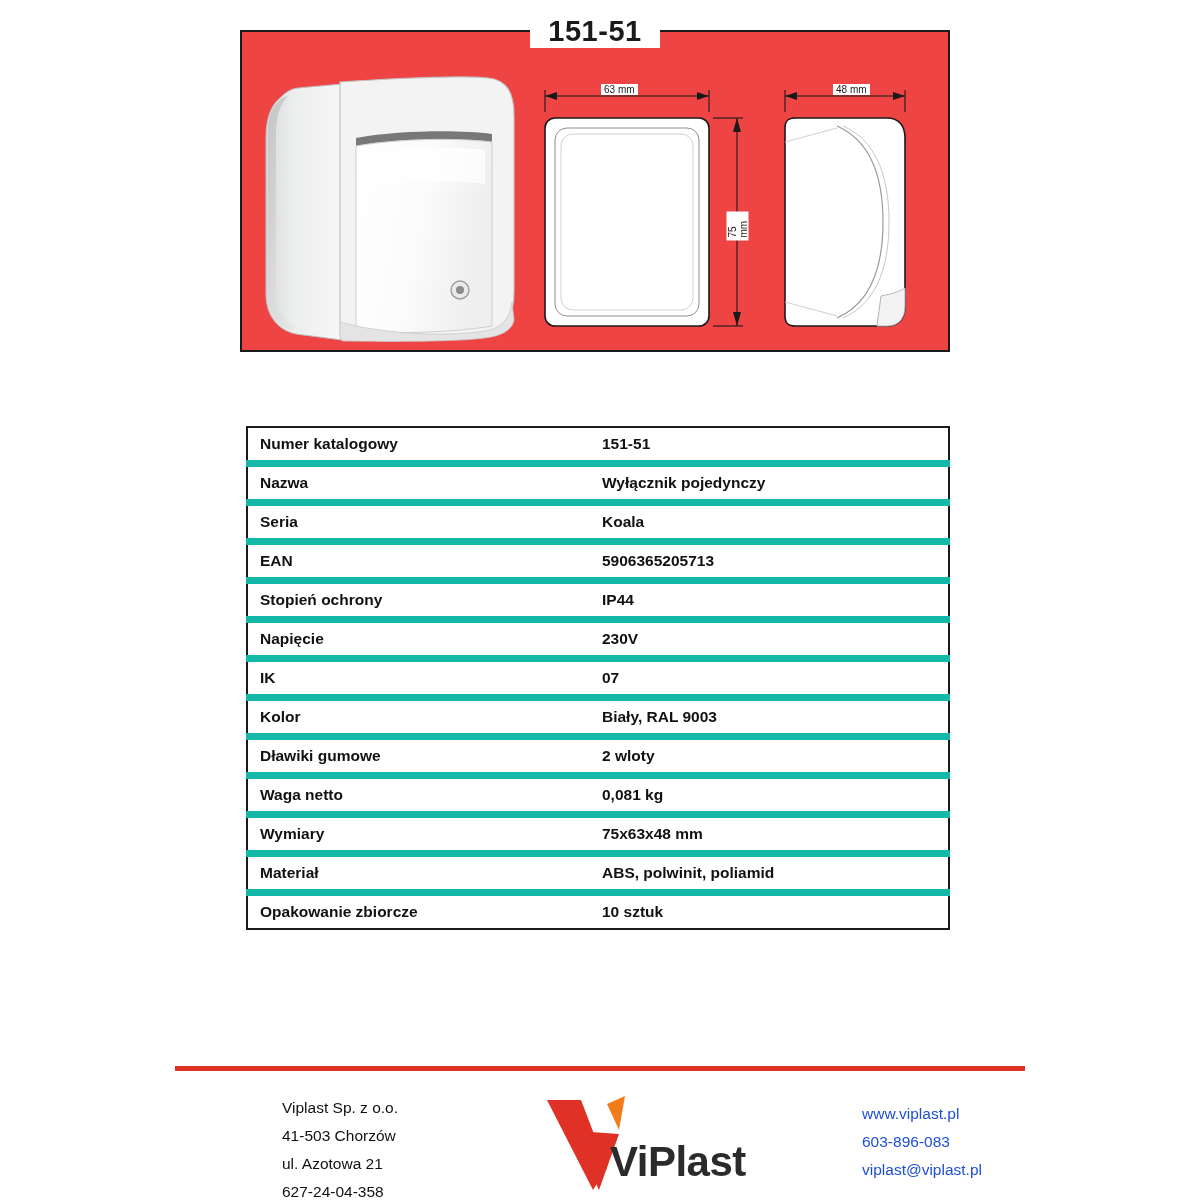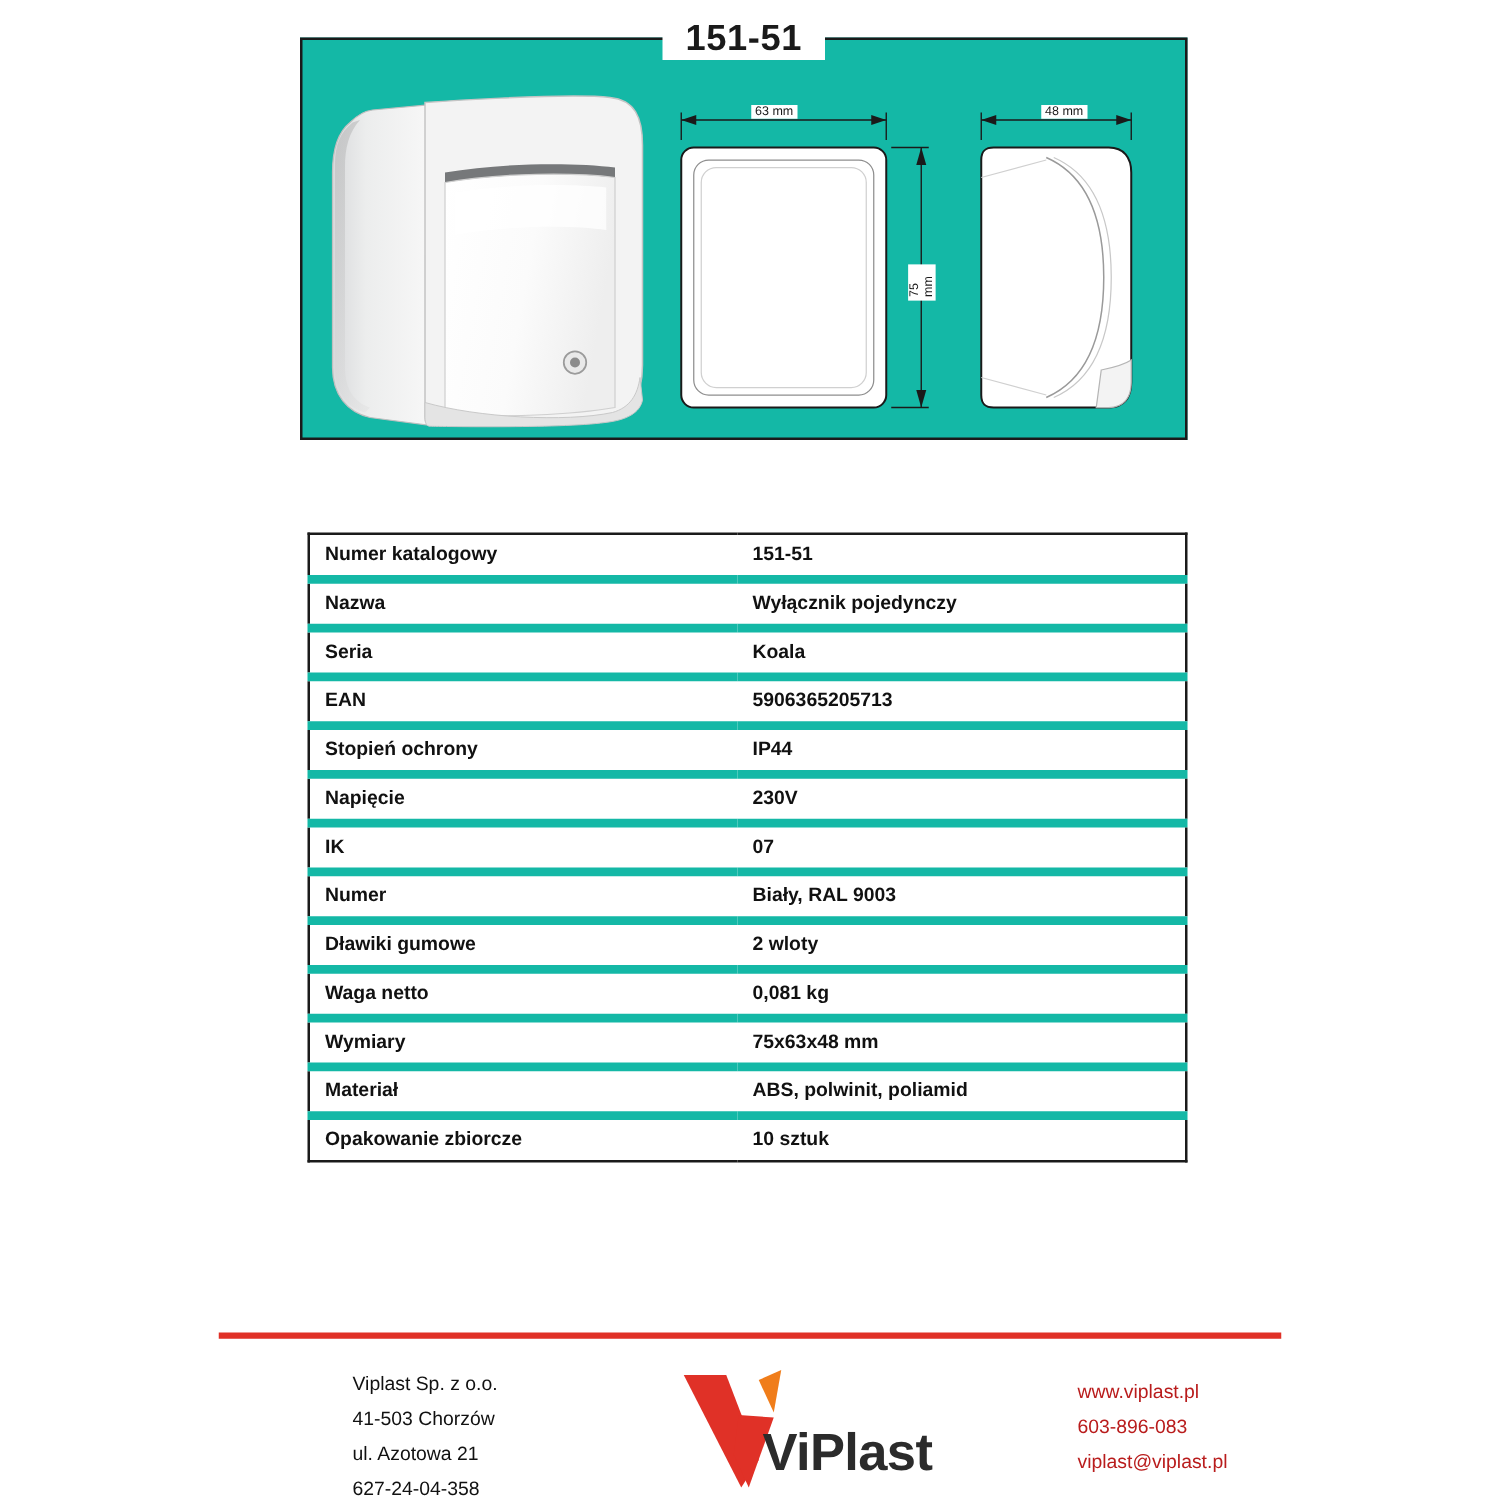--- a/index.html
+++ b/index.html
@@ -18,21 +18,21 @@
 
   
   .product-panel {
     position: absolute;
     left: 240px;
     top: 30px;
     width: 710px;
     height: 322px;
     border: 2px solid #1a1a1a;
     box-sizing: border-box;
-    background: #14b8a6;
+    background: #ef4444;
   }
   .title-wrap {
     position: absolute;
     left: 240px;
     top: 14px;
     width: 710px;
     height: 34px;
     display: flex;
     align-items: center;
     justify-content: center;
@@ -138,21 +138,21 @@
     font-size: 15.5px;
     line-height: 28px;
     color: #111;
   }
   .contact {
     position: absolute;
     left: 826px;
     top: 18px;
     font-size: 15.5px;
     line-height: 28px;
-    color: #b91c1c;
+    color: #1d4ed8;
   }
   .logo {
     position: absolute;
     left: 497px;
     top: 8px;
     width: 230px;
     height: 108px;
   }
   .logo-text {
     position: absolute;
@@ -282,21 +282,21 @@
     </tr>
     <tr>
       <td class="k">Napięcie</td>
       <td class="v">230V</td>
     </tr>
     <tr>
       <td class="k">IK</td>
       <td class="v">07</td>
     </tr>
     <tr>
-      <td class="k">Numer</td>
+      <td class="k">Kolor</td>
       <td class="v">Biały, RAL 9003</td>
     </tr>
     <tr>
       <td class="k">Dławiki gumowe</td>
       <td class="v">2 wloty</td>
     </tr>
     <tr>
       <td class="k">Waga netto</td>
       <td class="v">0,081 kg</td>
     </tr>

